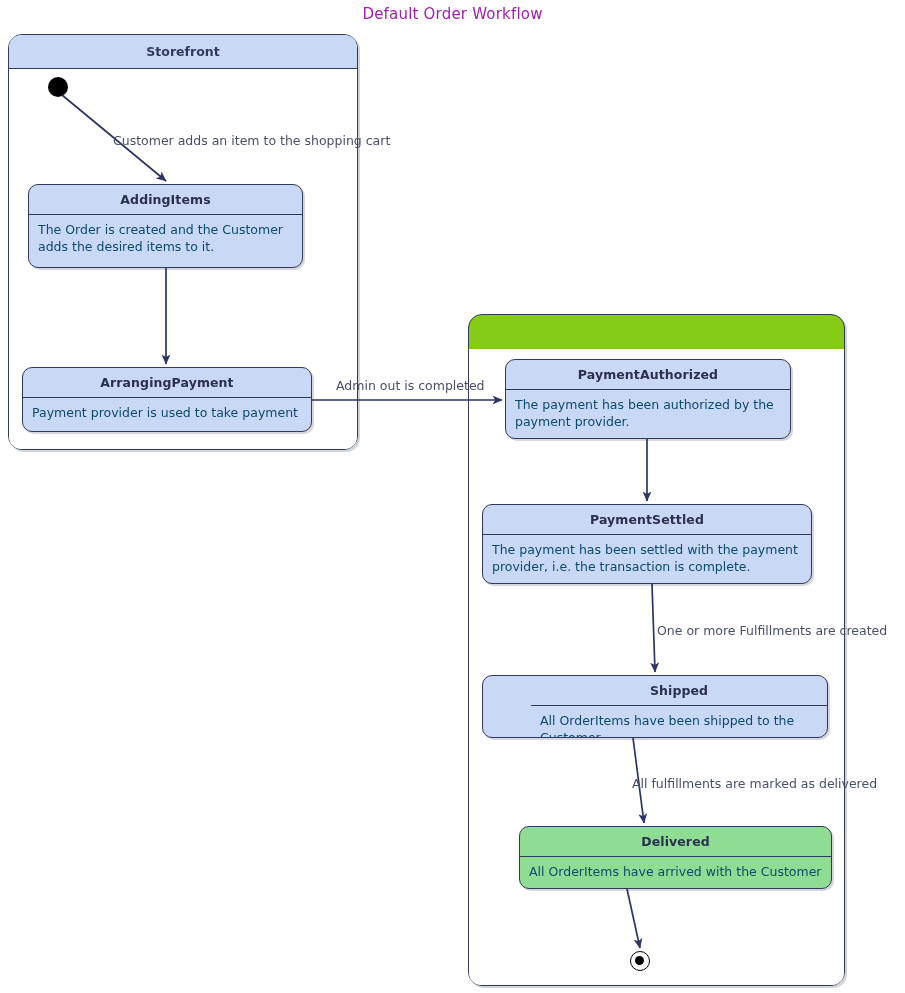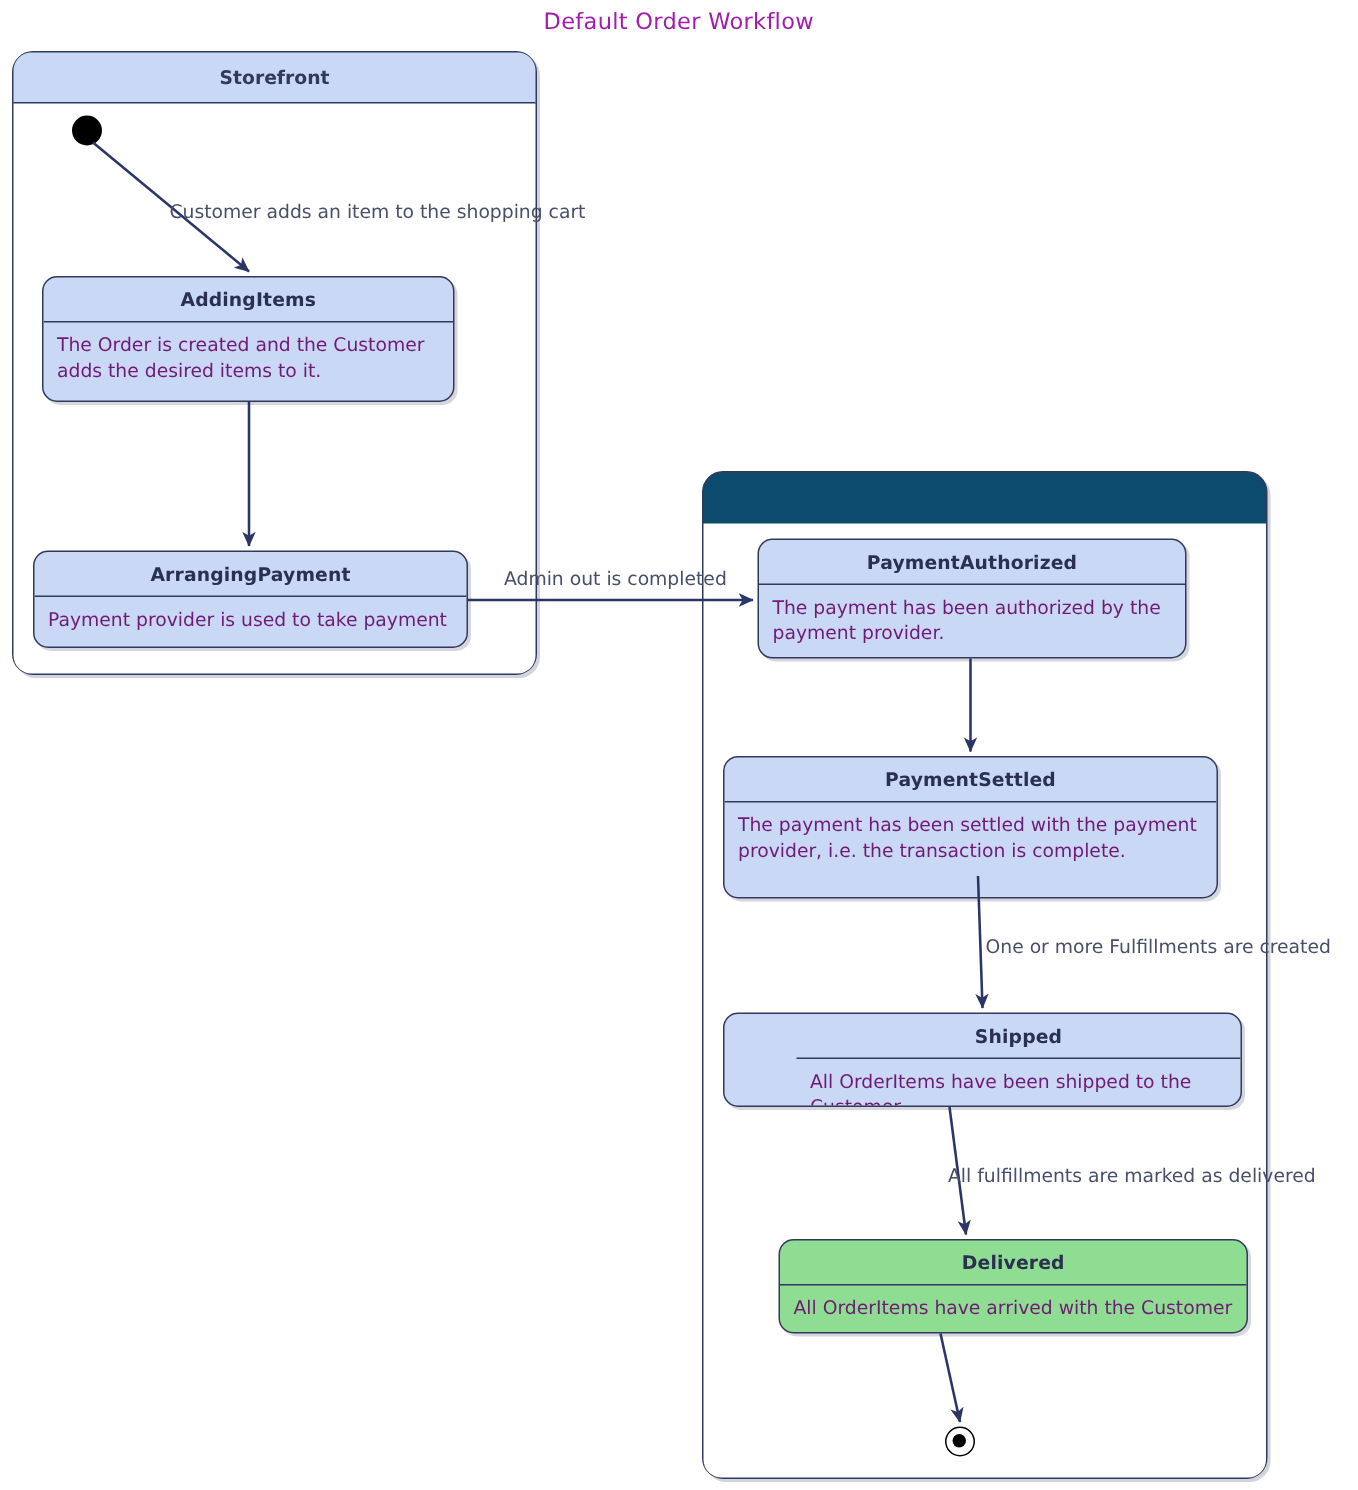--- a/index.html
+++ b/index.html
@@ -35,21 +35,21 @@
     font-size: 15px;
     color: #a21caf;
     letter-spacing: 0.2px;
   }
   
   .composite {
     position: absolute;
     box-sizing: border-box;
     border: 1.6px solid #33395b;
     border-radius: 14px;
-    background: #0c4a6e;
+    background: #84cc16;
     box-shadow: 2px 2px 0 rgba(51,57,91,0.22);
   }
   .composite.storefront { border-color: #33395b; }
   .composite.admin { border-color: #33395b; }
   .composite-header {
     position: absolute;
     left: 0;
     top: 0;
     right: 0;
     box-sizing: border-box;
@@ -95,21 +95,21 @@
     font-size: 12.5px;
     color: #2b3050;
     padding: 7px 6px 7px 6px;
     border-bottom: 1.5px solid #33395b;
     letter-spacing: 0.1px;
   }
   .state-desc {
     box-sizing: border-box;
     width: 100%;
     font-size: 12.5px;
-    color: #701a75;
+    color: #0c4a6e;
     padding: 6px 9px 6px 9px;
     line-height: 17px;
   }
 
   
   .initial-state {
     position: absolute;
     width: 20px;
     height: 20px;
     border-radius: 50%;
@@ -169,21 +169,21 @@
 
   <div class="composite admin" style="left:468px; top:314px; width:377px; height:672px;">
     <div class="composite-body"></div>
   </div>
 
   <div class="state" style="left:505px; top:359px; width:286px; height:80px;">
     <div class="state-name">PaymentAuthorized</div>
     <div class="state-desc">The payment has been authorized by the payment provider.</div>
   </div>
 
-  <div class="state" style="left:482px; top:504px; width:330px; height:95px;">
+  <div class="state" style="left:482px; top:504px; width:330px; height:80px;">
     <div class="state-name">PaymentSettled</div>
     <div class="state-desc">The payment has been settled with the payment provider, i.e. the transaction is complete.</div>
   </div>
 
   <div class="state" style="left:482px; top:675px; width:346px; height:63px;padding-left:48px;">
     <div class="state-name">Shipped</div>
     <div class="state-desc">All OrderItems have been shipped to the Customer</div>
   </div>
 
   <div class="state green" style="left:484px; top:826px; width:313px; height:63px;margin-left:35px;">

